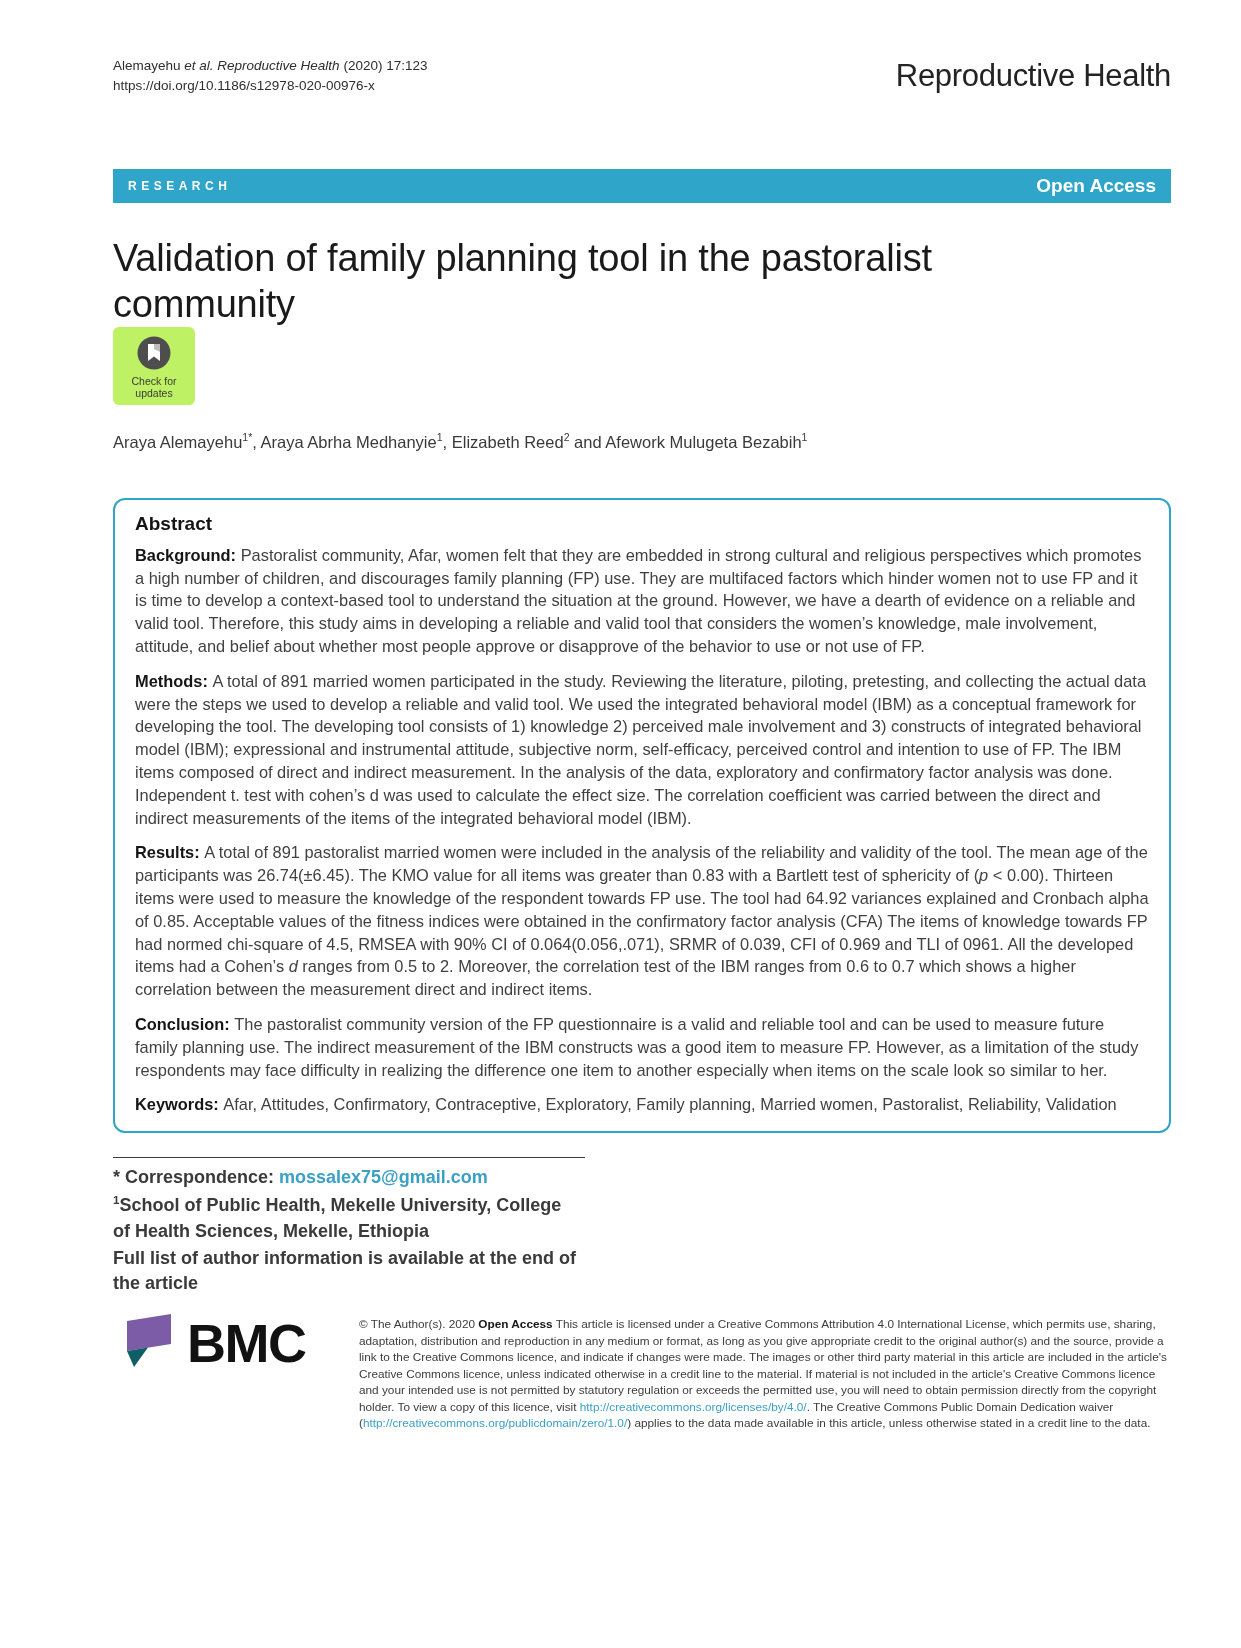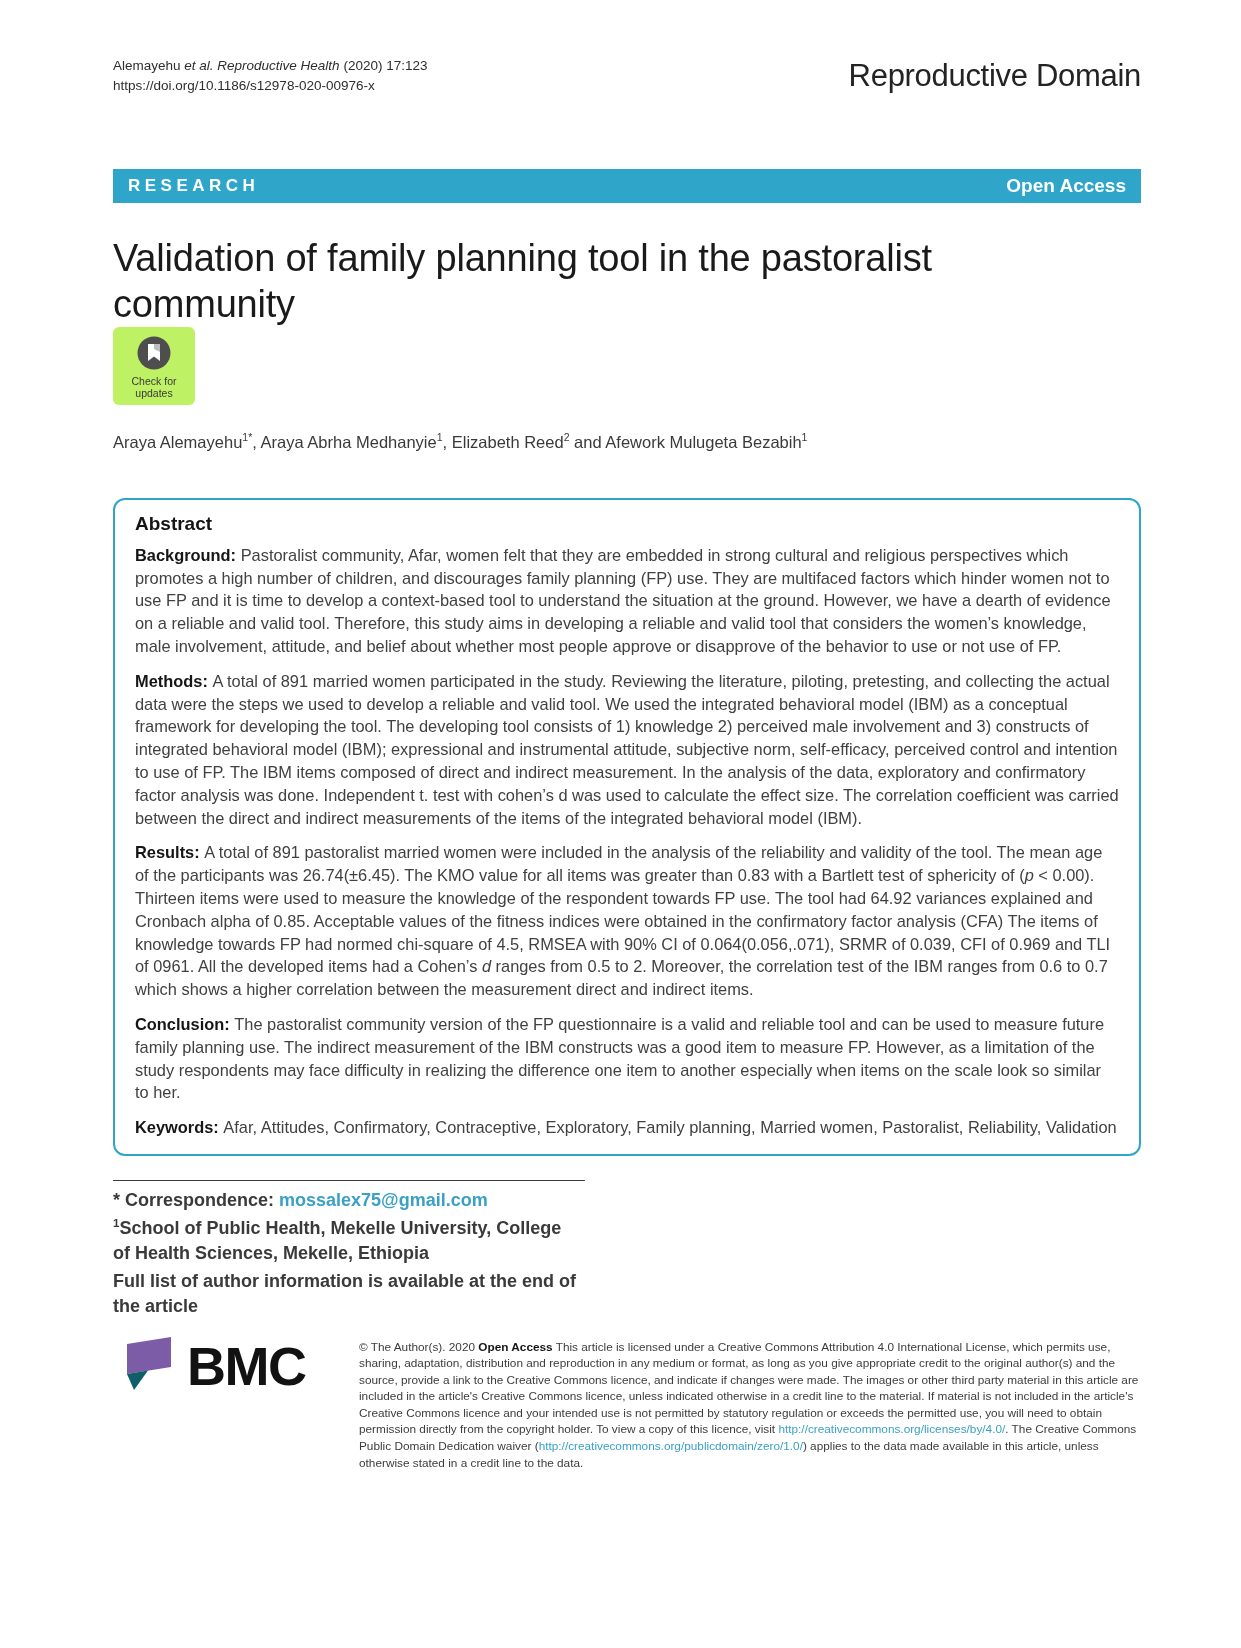--- a/index.html
+++ b/index.html
@@ -5,35 +5,35 @@
   :root{
     --accent:#2fa6c9;
     --link:#3aa0c6;
     --logo_purple:#7c5ca6;
     --logo_teal:#0f5e68;
   }
   *{box-sizing:border-box;}
   body{margin:0;background:#ffffff;font-family:"Liberation Sans",sans-serif;}
   .page{
     position:relative;width:1241px;height:1648px;margin:0 auto;background:#fff;
-    padding:56px 100px 0 113px;color:#3e3e3e;overflow:hidden;
+    padding:56px 70px 0 113px;color:#3e3e3e;overflow:hidden;
   }
 
   
   .top{display:flex;justify-content:space-between;align-items:center;}
   .cite{font-size:13.5px;line-height:1.5;color:#2e2e2e;}
   .cite a{color:inherit;text-decoration:none;}
   .journal{font-size:31px;font-weight:500;color:#232323;letter-spacing:-0.3px;}
 
   
   .banner{
     margin-top:72px;height:34px;background:var(--accent);color:#fff;
     display:flex;justify-content:space-between;align-items:center;padding:0 15px;
   }
-  .banner .research{font-size:17px;font-weight:bold;letter-spacing:4.5px;}
+  .banner .research{font-size:12px;font-weight:bold;letter-spacing:4.5px;}
   .banner .oa{font-size:19px;font-weight:bold;}
 
   
   .title-row{display:flex;justify-content:space-between;align-items:flex-start;margin-top:32px;flex-direction:column;}
   h1.title{margin:0;font-size:38px;font-weight:400;line-height:1.22;color:#1a1a1a;max-width:870px;letter-spacing:-0.2px;}
   .crossmark{width:82px;background:#bef264;border-radius:6px;padding:8px 4px 6px;text-align:center;cursor:pointer;flex:0 0 auto;}
   .crossmark svg{display:block;margin:0 auto;}
   .cm-label{font-size:10.5px;color:#3a3a3a;line-height:1.15;margin-top:4px;}
 
   .authors{margin-top:26px;font-size:16.5px;color:#3a3a3a;}
@@ -63,21 +63,21 @@
 </head>
 <body>
 
 <div class="page">
 
   <header class="top">
     <div class="cite">
       <div><span>Alemayehu </span><span class="seg-italic">et al. Reproductive Health</span><span> (2020) 17:123</span></div>
       <div><a href="#">https://doi.org/10.1186/s12978-020-00976-x</a></div>
     </div>
-    <div class="journal">Reproductive Domain</div>
+    <div class="journal">Reproductive Health</div>
   </header>
 
   <div class="banner">
     <span class="research">RESEARCH</span>
     <span class="oa">Open Access</span>
   </div>
 
   <section class="title-row">
     <h1 class="title">Validation of family planning tool in the pastoralist community</h1>
     <div class="crossmark">

